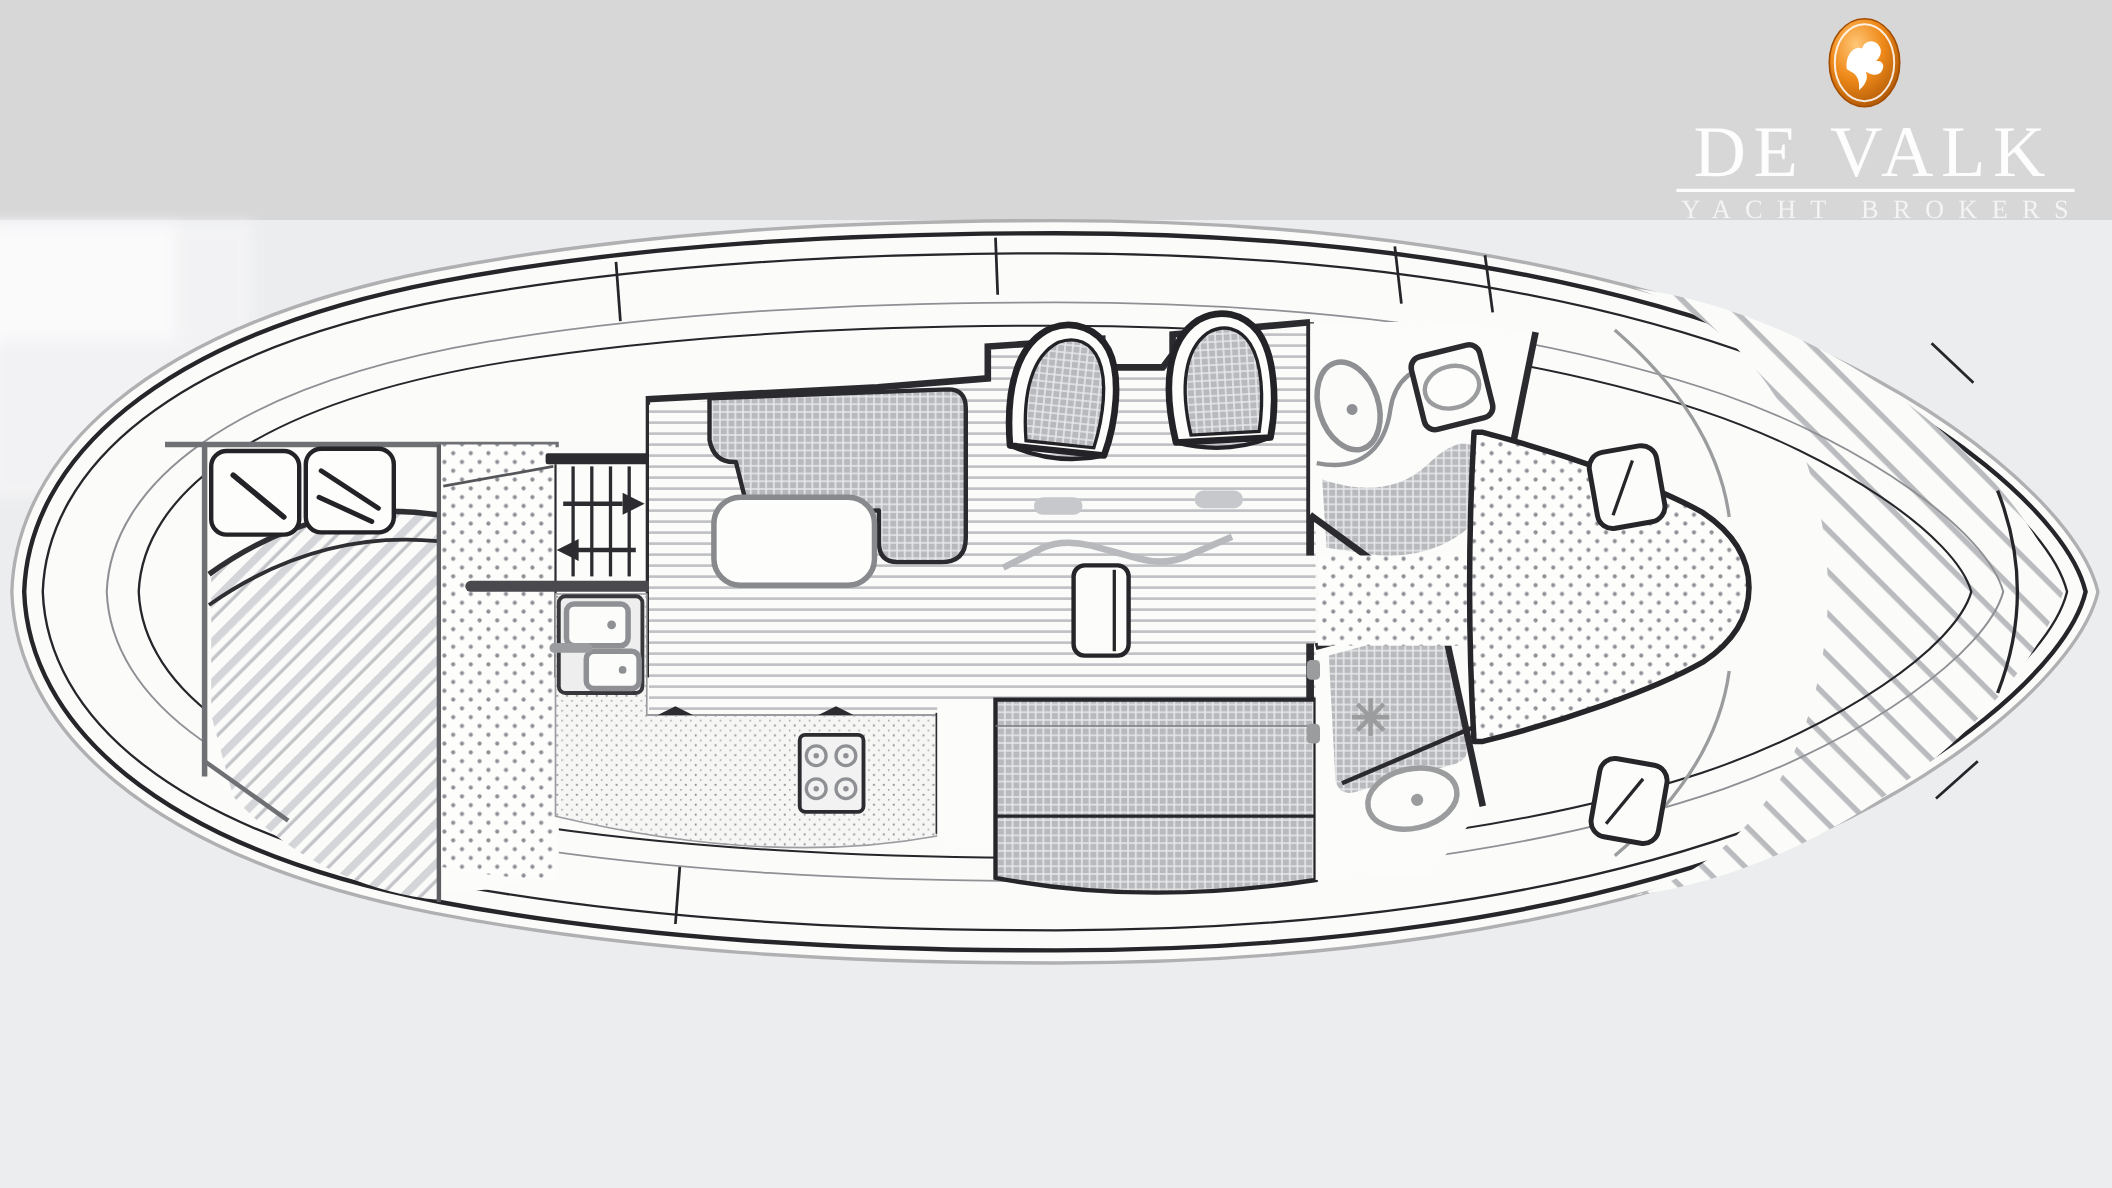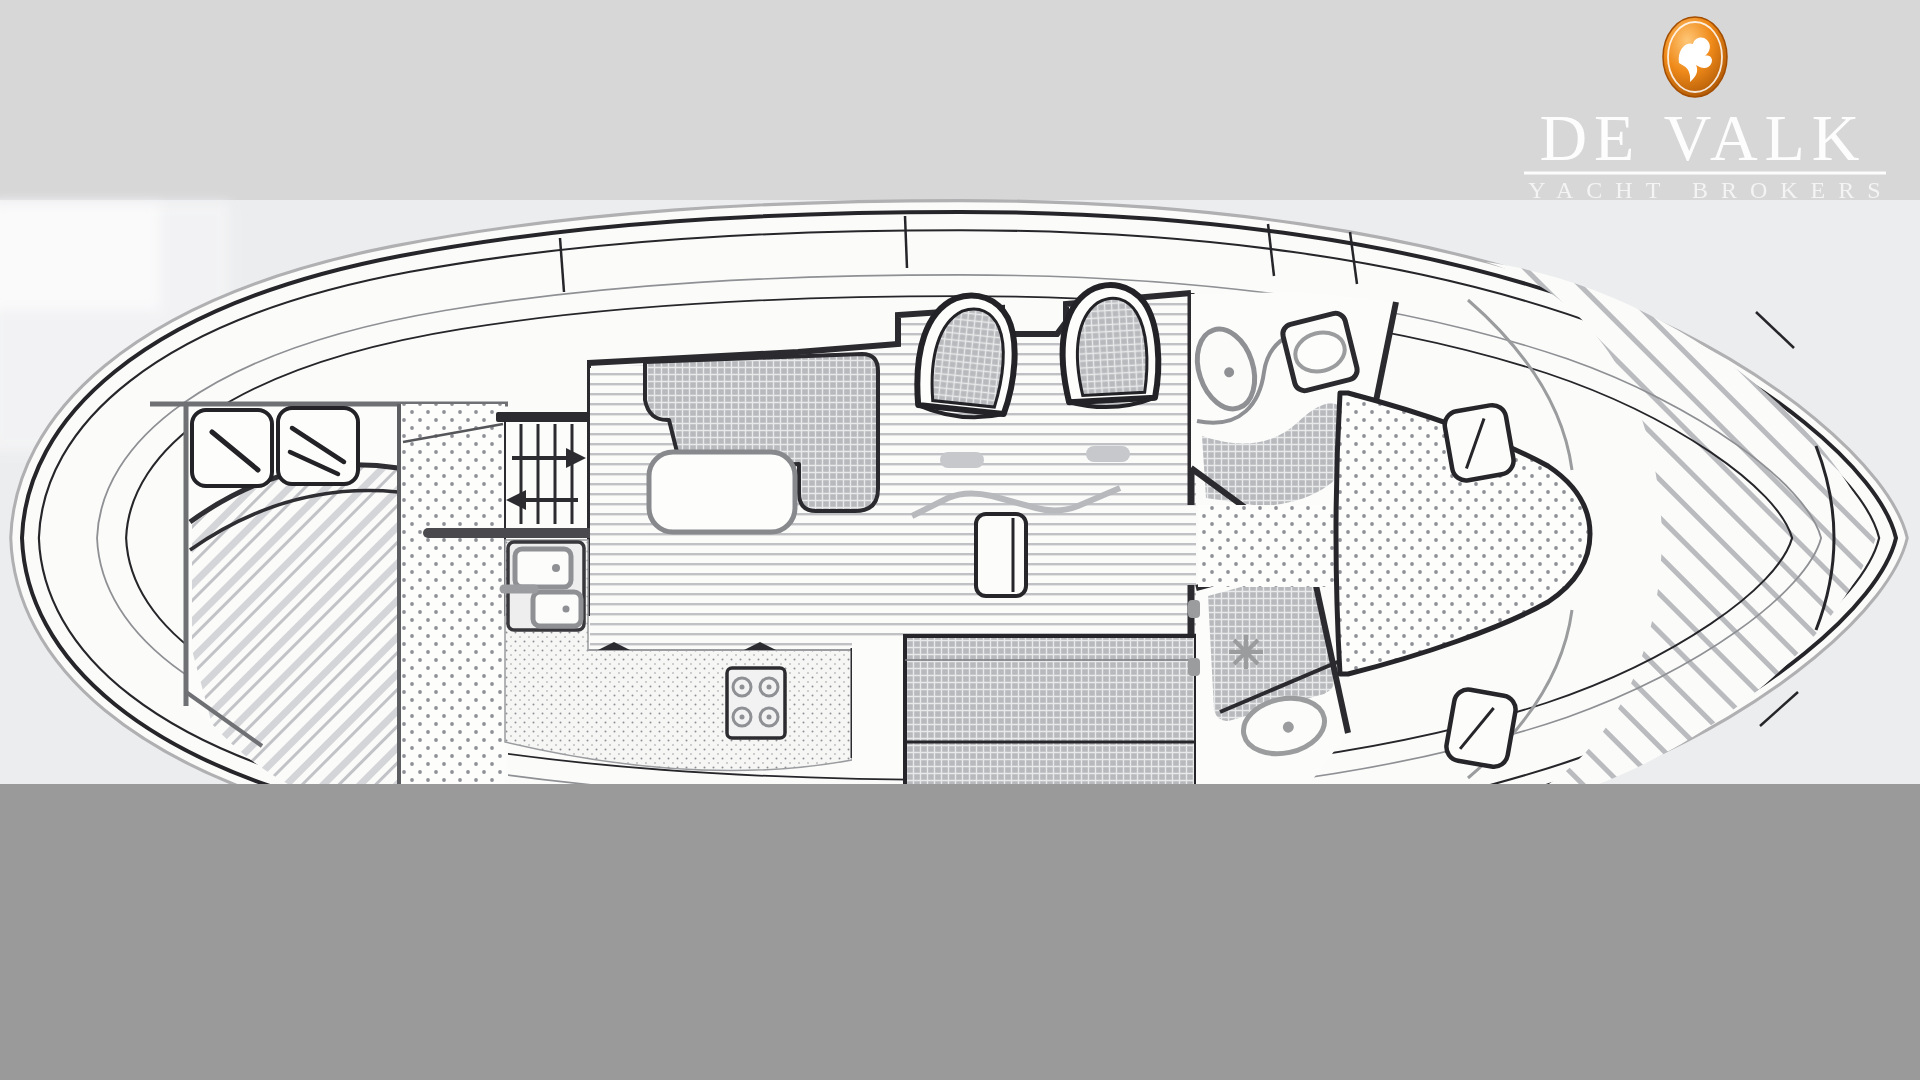--- a/index.html
+++ b/index.html
@@ -1,16 +1,16 @@
 <!DOCTYPE html>
 <html><head>
 <meta charset="utf-8">
 <style>
   html,body{margin:0;padding:0;background:#9a9a9a;}
-  .canvas{position:relative;width:1920px;height:784px;overflow:hidden;background:#d7d7d8;font-family:"Liberation Serif", serif;}
+  .canvas{position:relative;width:1920px;height:1080px;overflow:hidden;background:#d7d7d8;font-family:"Liberation Serif", serif;}
   svg{position:absolute;inset:0;display:block;}
   .brand-name{font-family:"Liberation Serif", serif;font-size:66px;letter-spacing:7px;fill:#fdfdfd;}
   .brand-tagline{font-family:"Liberation Serif", serif;font-size:24px;letter-spacing:13px;fill:#f4f4f4;}
 </style>
 </head>
 <body>
 
 <div class="canvas">
 <svg viewBox="0 0 1920 1080" width="1920" height="1080">
   <defs>

